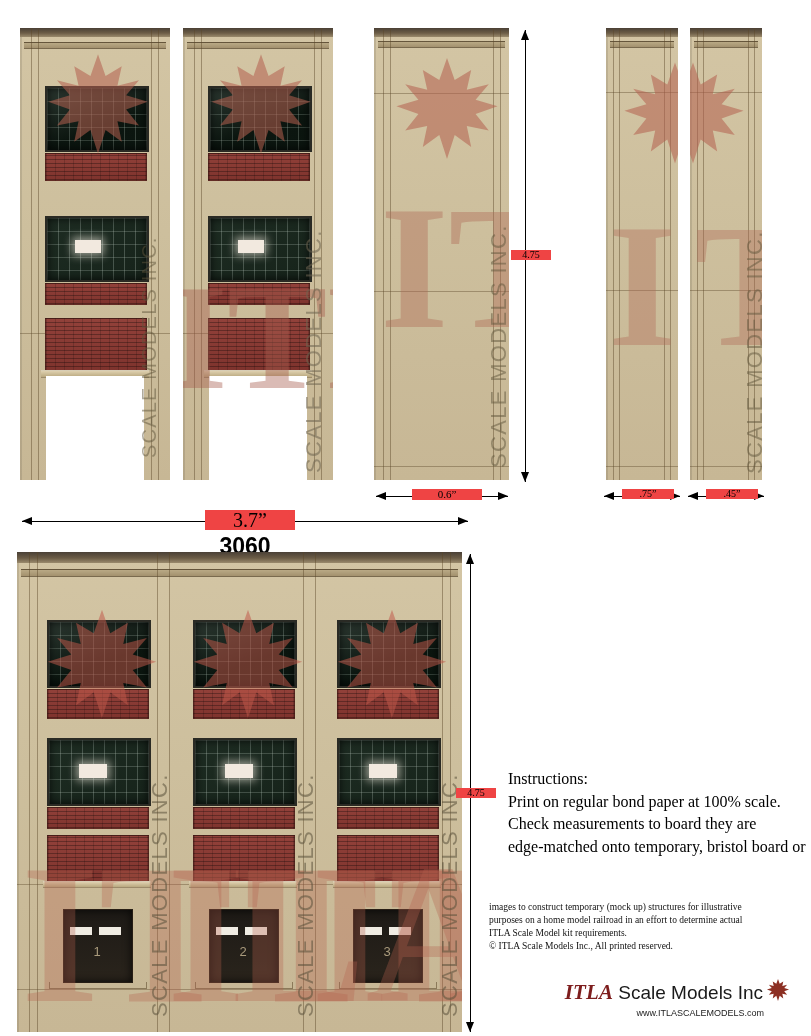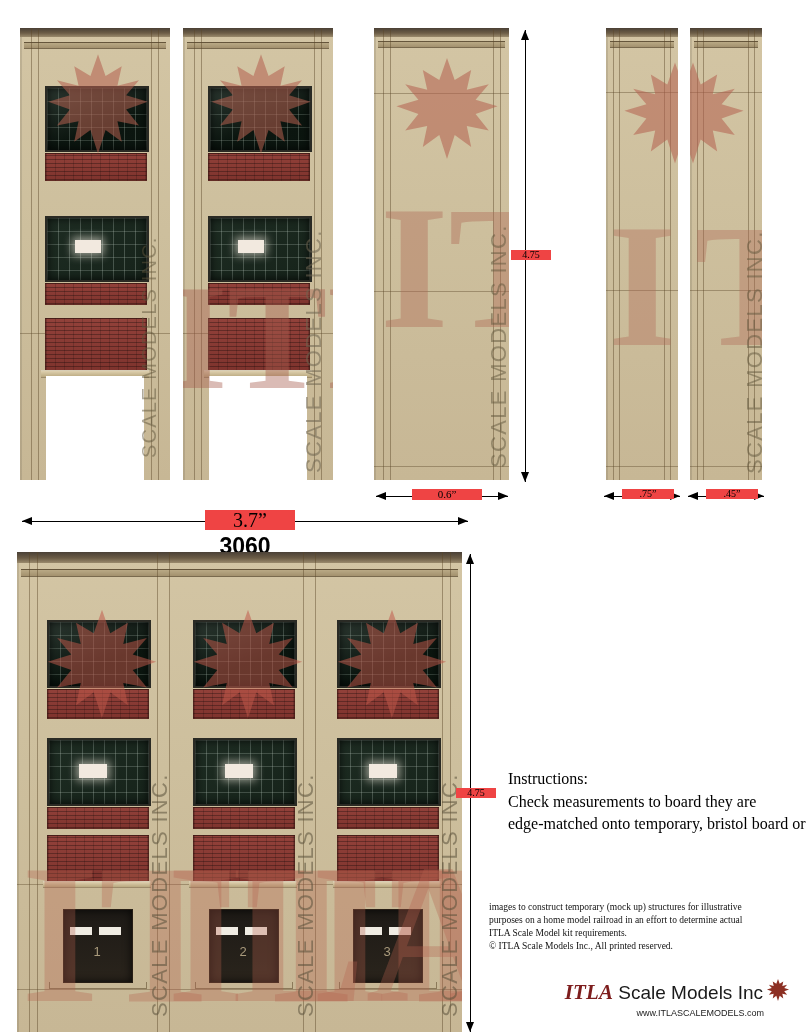--- a/index.html
+++ b/index.html
@@ -342,20 +342,21 @@
     <div class="wm-text" style="left:130px;top:465px;font-size:22px;transform:rotate(-90deg);color:rgba(90,80,58,.55);">SCALE MODELS INC.</div>
     <div class="wm-text" style="left:276px;top:465px;font-size:22px;transform:rotate(-90deg);color:rgba(90,80,58,.55);">SCALE MODELS INC.</div>
     <div class="wm-text" style="left:420px;top:465px;font-size:22px;transform:rotate(-90deg);color:rgba(90,80,58,.55);">SCALE MODELS INC.</div>
   </div>
 
   <div class="dim-v" style="left:470px;top:554px;height:478px;"></div>
   <div class="dim-label" style="left:456px;top:788px;width:30px;font-size:10px;">4.75</div>
 
   <div class="instructions" style="left:489px;top:768px;width:300px;margin-left:19px;">
     <div class="head">Instructions:</div>
+    <div class="head">Print on regular bond paper at 100% scale.</div>
     <div class="head">Check measurements to board they are</div>
     <div class="head">edge-matched onto temporary, bristol board or</div>
   </div>
 
   <div class="legal" style="left:489px;top:901px;width:300px;">
     <div>images to construct temporary (mock up) structures for illustrative</div>
     <div>purposes on a home model railroad in an effort to determine actual</div>
     <div>ITLA Scale Model kit requirements.</div>
     <div>© ITLA Scale Models Inc., All printed reserved.</div>
   </div>

